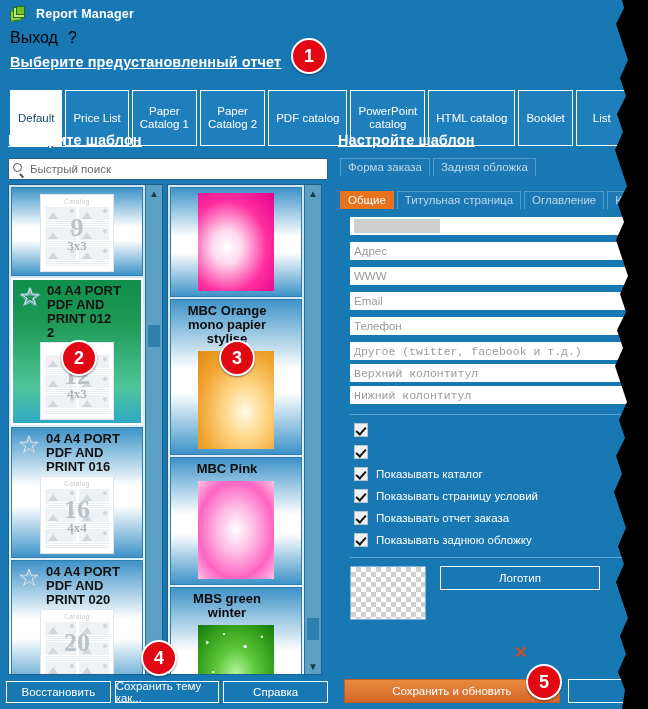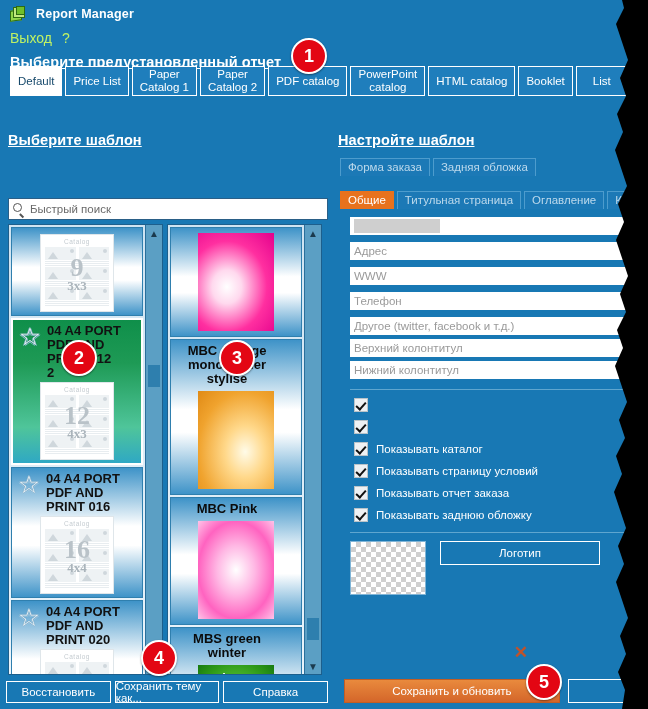--- a/index.html
+++ b/index.html
@@ -26,51 +26,51 @@
   }
   .app-icon { width: 18px; height: 16px; position: relative; margin-right: 8px; flex:none; }
   .app-icon .sheet { position:absolute; width:12px; height:11px; background:#8fd44a; border:1px solid #2d6b12; }
   .app-icon .s1 { left:0; top:4px; transform: skewY(-8deg); }
   .app-icon .s2 { left:3px; top:1px; background:#bfe87f; }
   .app-icon .s3 { left:6px; top:0px; background:#6fbf2b; width:9px; height:9px;}
   .app-title { color:#fff; font-size:12.5px; font-weight:bold; letter-spacing:.2px; }
 
   
   .menurow { height:20px; display:flex; align-items:center; padding-left:10px; gap:10px; }
-  .menurow span { color:#bef264; font-size:14px; }
+  .menurow span { color:#000000; font-size:16px; }
 
   
   .headlink {
     color:#ffffff; font-size:14.5px; font-weight:bold;
     text-decoration: underline; letter-spacing:.1px;
   }
 
   .toprow { padding:2px 0 0 10px; height:26px; display:flex; align-items:center; }
 
   
   .tabstrip {
-    position:absolute; left:10px; top:66px; right:0; height:30px;
+    position:absolute; left:10px; top:90px; right:0; height:56px;
     display:flex; gap:3px; align-items:stretch;
   }
   .ptab {
     background:#1f7ebc; color:#fff; font-size:11.5px;
     border:1px solid #ffffff;
     display:flex; align-items:center; justify-content:center; text-align:center;
     padding:2px 7px; line-height:1.12; white-space:pre-line;
     min-width:52px;
   }
   .ptab.active { background:#ffffff; color:#17496b; }
 
   
   .panel-heads { position:absolute; top:132px; left:0; right:0; height:26px; }
   .panel-heads .left { position:absolute; left:8px; top:0; }
   .panel-heads .right { position:absolute; left:338px; top:0; }
 
   
-  .leftpanel { position:absolute; left:4px; top:158px; width:326px; bottom:34px;margin-top:40px; }
+  .leftpanel { position:absolute; left:4px; top:158px; width:326px; bottom:34px; }
   .searchbox {
     height:22px; background:#ffffff; border:1px solid #2a5f87;
     display:flex; align-items:center; padding-left:4px; gap:5px;
     margin: 0 2px 4px 4px;
   }
   .searchbox .placeholder { color:#6a6a6a; font-size:11.5px; }
   .mag { width:12px; height:12px; position:relative; flex:none; }
   .mag .ring { position:absolute; width:9px;height:9px;border:1.4px solid #555; border-radius:50%; left:0; top:0;}
   .mag .hdl { position:absolute; width:5px;height:1.6px;background:#555; left:7px; top:9.5px; transform:rotate(45deg); transform-origin:left center;}
 
@@ -172,21 +172,21 @@
   .rtabs-row.row2 { margin-top:15px; }
 
   .fieldwrap { padding:8px 4px 0 14px; }
   .field {
     height:18px; background:#ffffff; color:#9a9a9a; font-size:11.5px;
     display:flex; align-items:center; padding-left:4px;
     margin-bottom:7px; width:100%;
   }
   .field.masked { background:#ffffff; }
   .field.masked .mask { display:inline-block; width:86px; height:14px; background:#cfcfcf; }
-  .field.tight { margin-bottom:4px; }
+  .field.tight { margin-bottom:4px;font-family:Liberation Mono, monospace; }
 
   .divider { height:1px; background:#5fa6cf; margin:10px 14px 8px 14px; }
 
   .checks { padding-left:18px; }
   .chkrow { display:flex; align-items:center; gap:8px; margin-bottom:8px; }
   .chkbox {
     width:14px;height:14px;background:#eef1f3;border:1px solid #b9c3c9;
     position:relative; flex:none;
   }
   .chkbox:after{
@@ -443,20 +443,21 @@
         <div class="rtab">Оглавление</div>
         <div class="rtab">Каталог</div>
       </div>
 
     <div class="fieldwrap" id="fields">
         <div class="field masked">
           <span class="mask"></span>
         </div>
         <div class="field">Адрес</div>
         <div class="field">WWW</div>
+        <div class="field">Email</div>
         <div class="field">Телефон</div>
         <div class="field tight">Другое (twitter, facebook и т.д.)</div>
         <div class="field tight">Верхний колонтитул</div>
         <div class="field tight">Нижний колонтитул</div>
       </div>
 
     <div class="divider"></div>
 
     <div class="checks" id="checks">
         <div class="chkrow">

